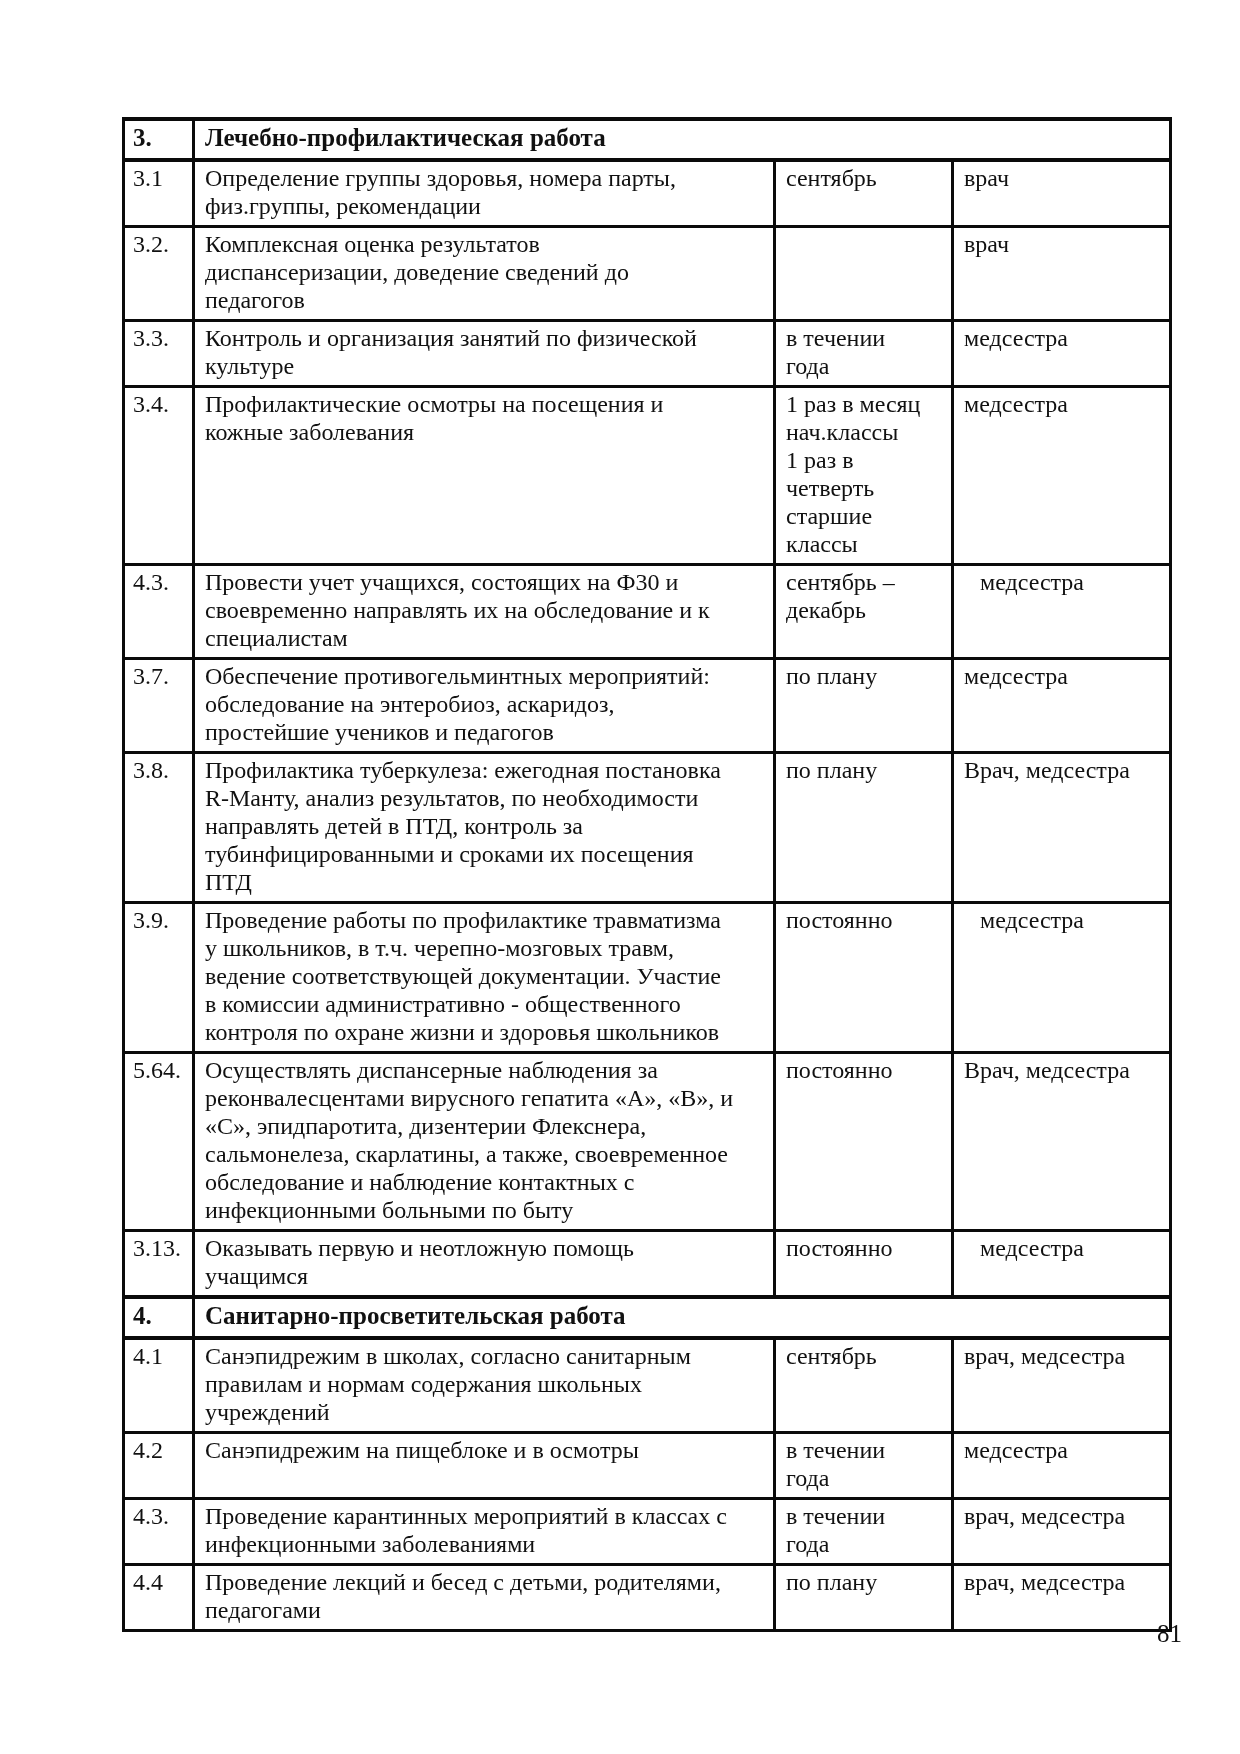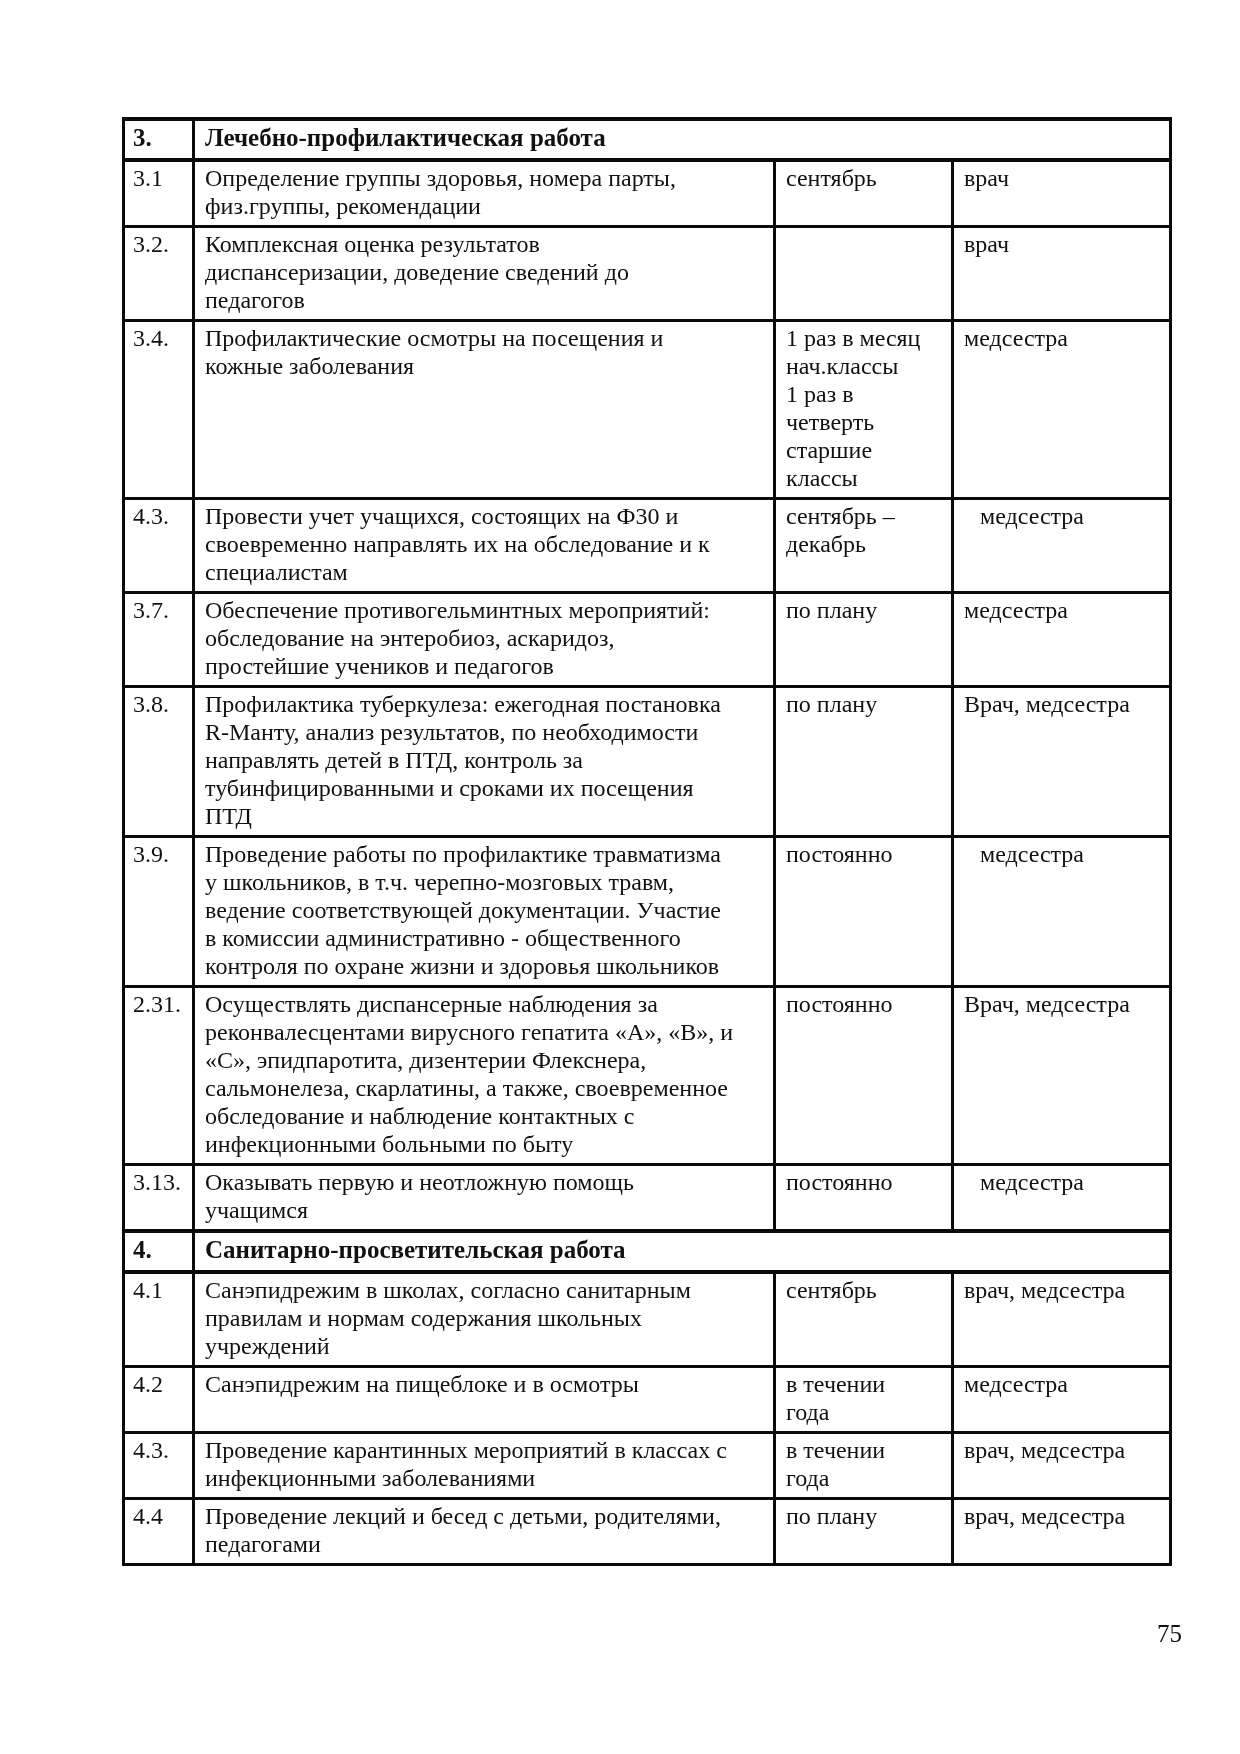--- a/index.html
+++ b/index.html
@@ -87,20 +87,28 @@
         </tr>
         <tr>
           <td class="num">3.2.</td>
           <td>Комплексная оценка результатов
 диспансеризации, доведение сведений до
 педагогов</td>
           <td></td>
           <td>врач</td>
         </tr>
         <tr>
+          <td class="num">3.3.</td>
+          <td>Контроль и организация занятий по физической
+культуре</td>
+          <td>в течении
+года</td>
+          <td>медсестра</td>
+        </tr>
+        <tr>
           <td class="num">3.4.</td>
           <td>Профилактические осмотры на посещения и
 кожные заболевания</td>
           <td>1 раз в месяц
 нач.классы
 1 раз в
 четверть
 старшие
 классы</td>
           <td>медсестра</td>
@@ -136,21 +144,21 @@
           <td class="num">3.9.</td>
           <td>Проведение работы по профилактике травматизма
 у школьников, в т.ч. черепно-мозговых травм,
 ведение соответствующей документации. Участие
 в комиссии административно - общественного
 контроля по охране жизни и здоровья школьников</td>
           <td>постоянно</td>
           <td class="resp-indent">медсестра</td>
         </tr>
         <tr>
-          <td class="num">2.31.</td>
+          <td class="num">5.64.</td>
           <td>Осуществлять диспансерные наблюдения за
 реконвалесцентами вирусного гепатита «А», «В», и
 «С», эпидпаротита, дизентерии Флекснера,
 сальмонелеза, скарлатины, а также, своевременное
 обследование и наблюдение  контактных с
 инфекционными больными по быту</td>
           <td>постоянно</td>
           <td>Врач, медсестра</td>
         </tr>
         <tr>
@@ -190,15 +198,15 @@
         <tr>
           <td class="num">4.4</td>
           <td>Проведение лекций и бесед с детьми, родителями,
 педагогами</td>
           <td>по плану</td>
           <td>врач, медсестра</td>
         </tr>
       </tbody>
   </table>
 
-  <div class="page-number">75</div>
+  <div class="page-number">81</div>
 
 </div>
 
 </body></html>

